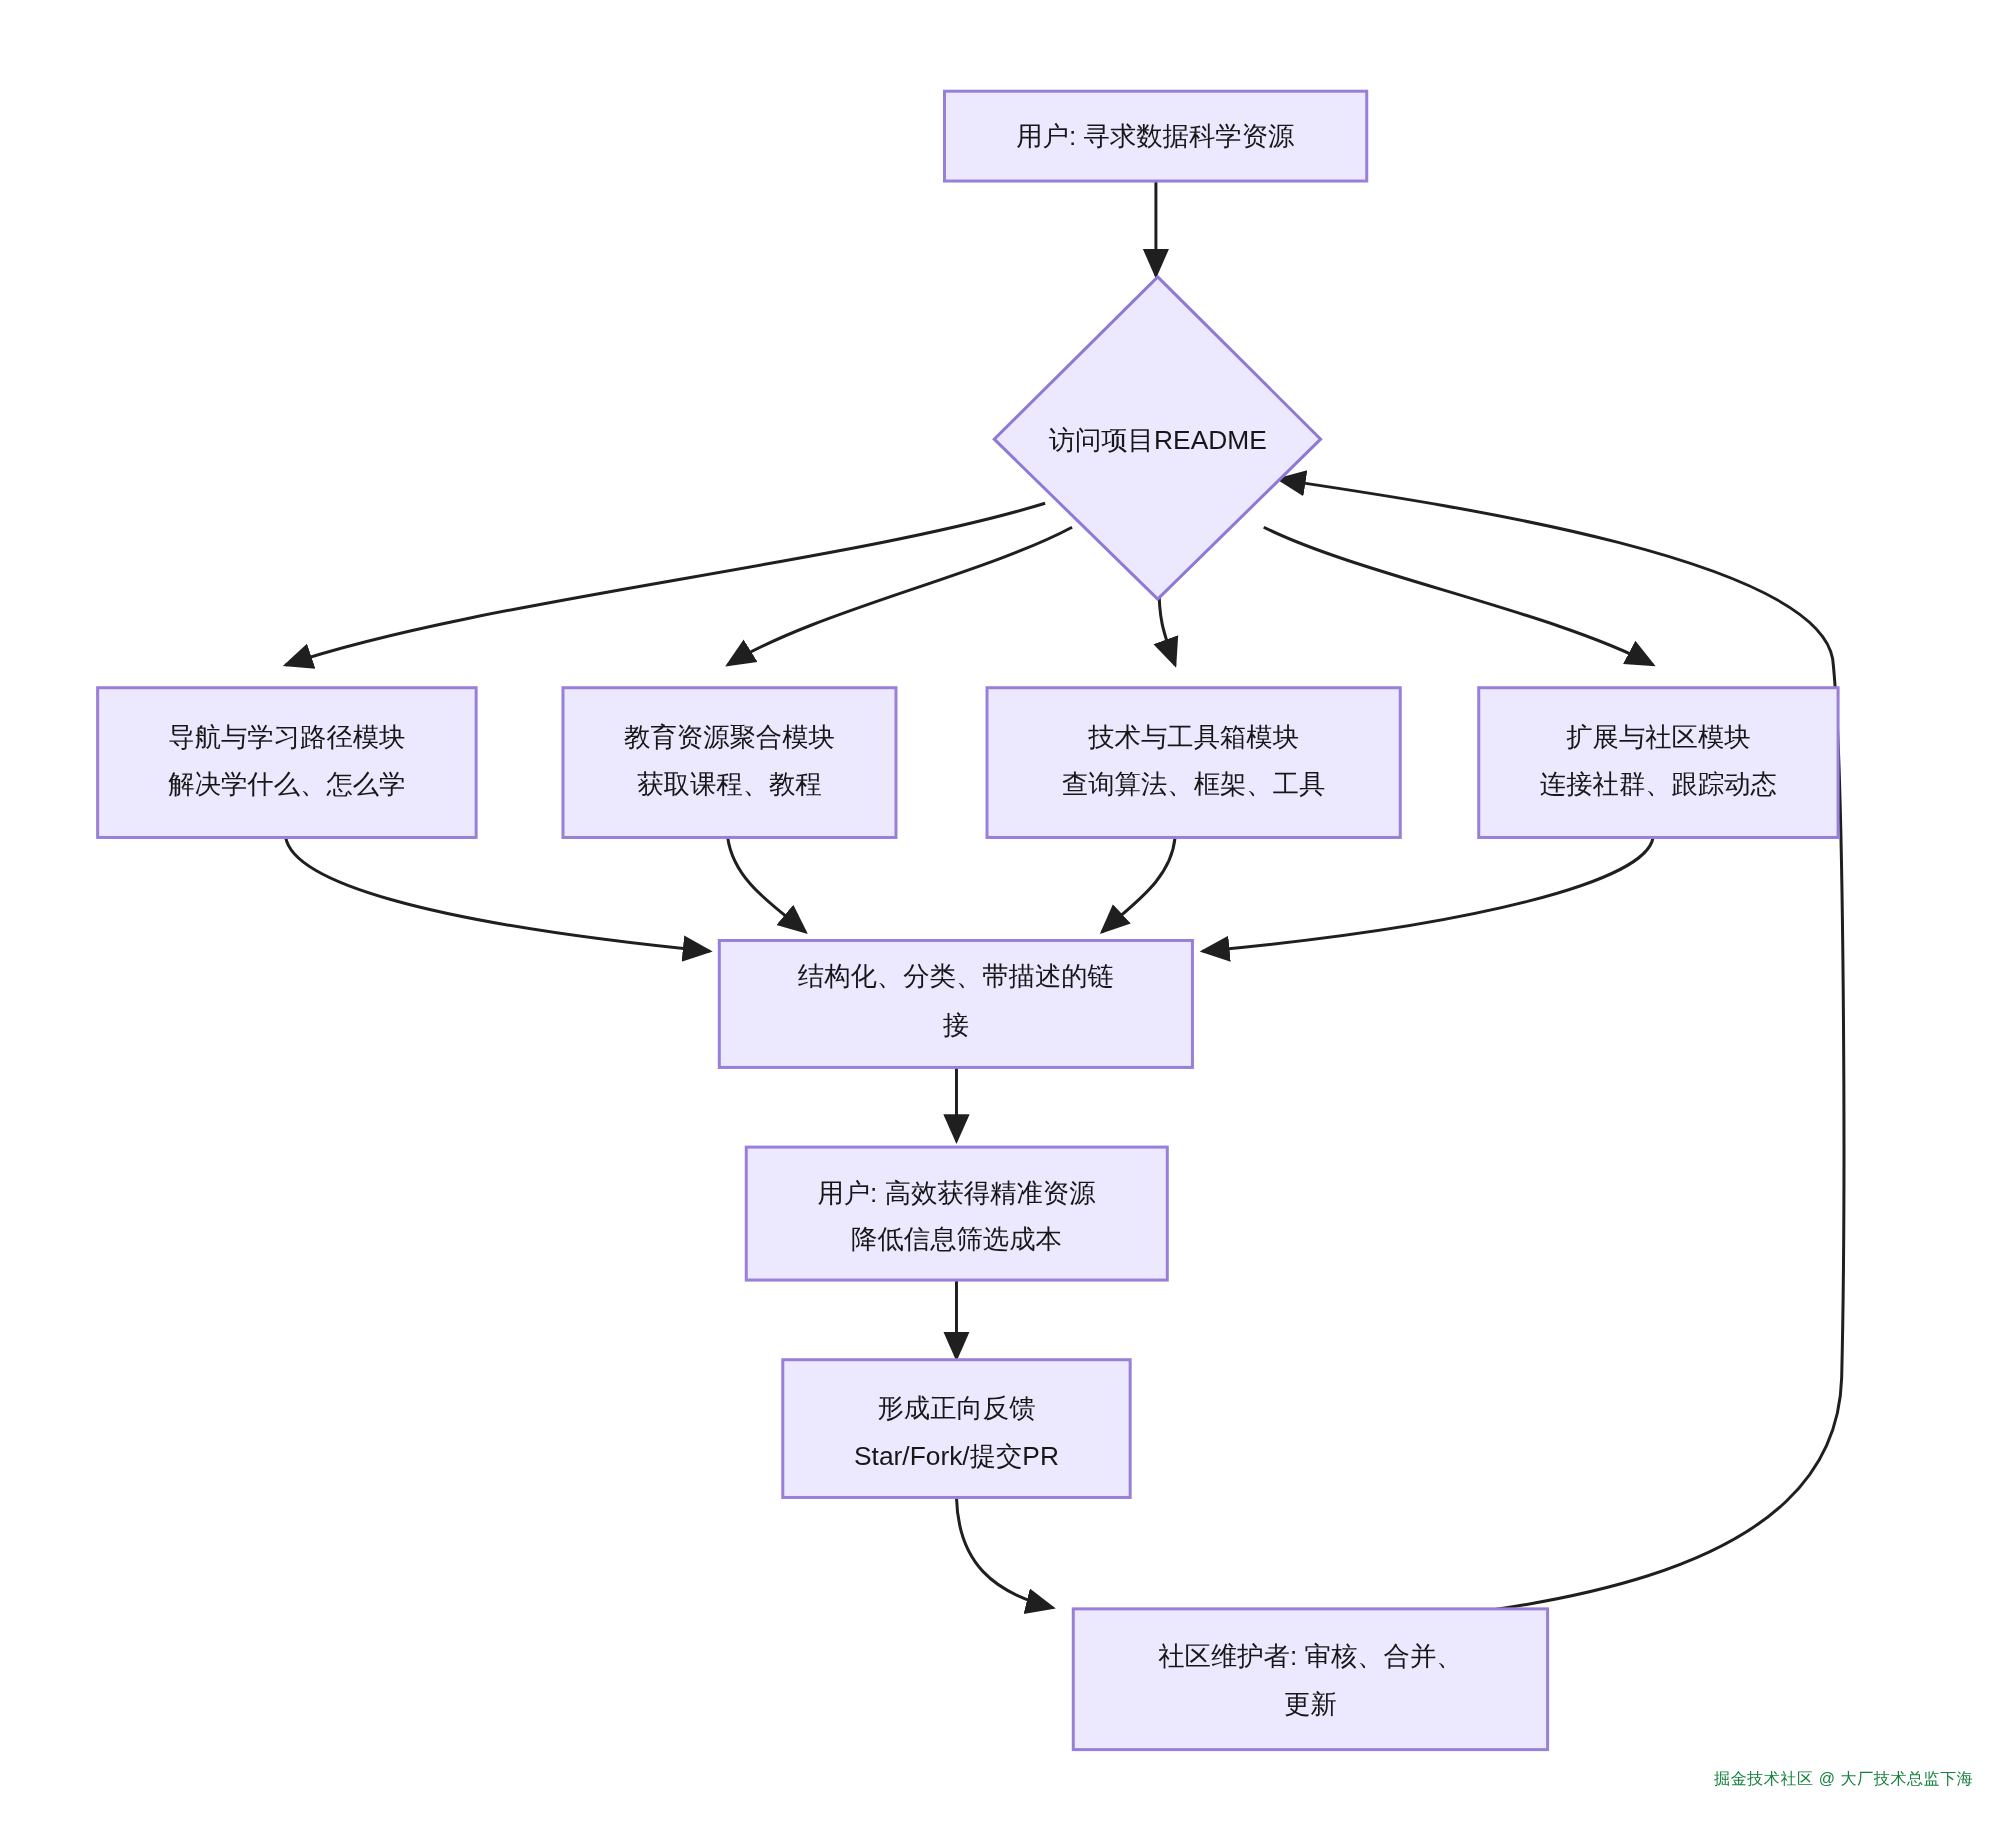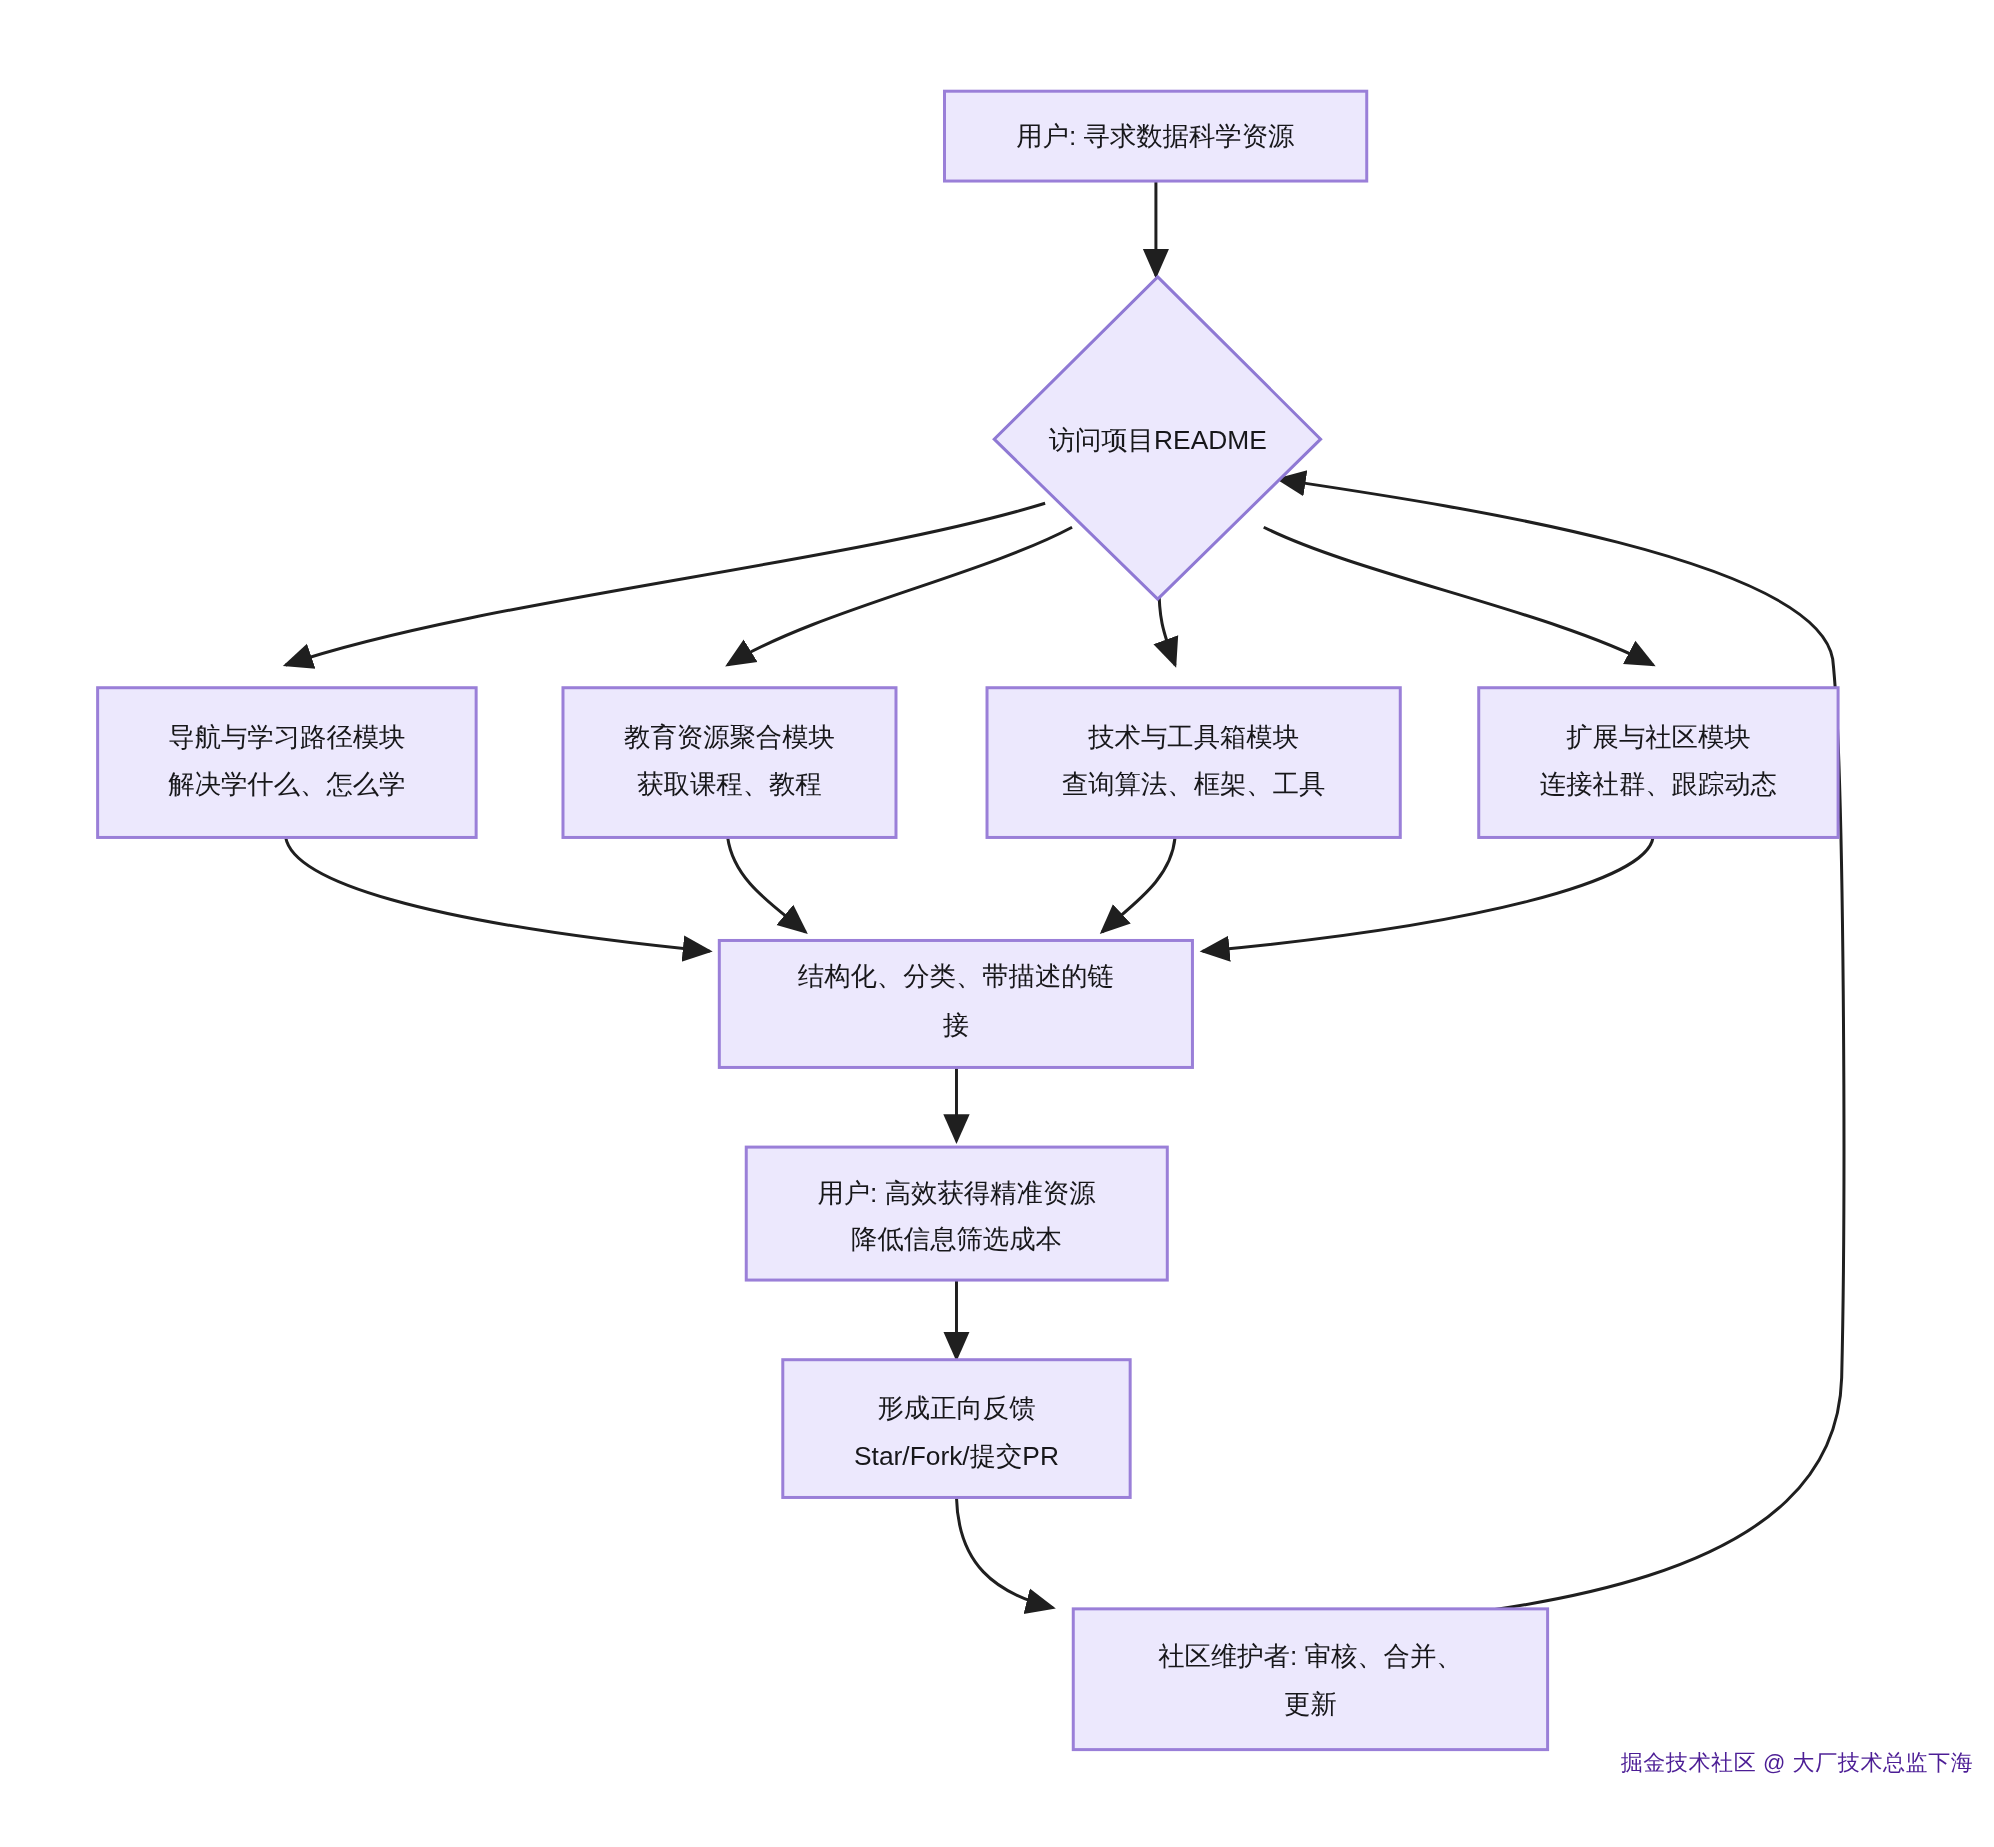--- a/index.html
+++ b/index.html
@@ -44,24 +44,24 @@
     font-family: "Liberation Sans", "DejaVu Sans", sans-serif;
     font-size: 44px;
     fill: #17171a;
     text-anchor: middle;
     dominant-baseline: middle;
     white-space: pre;
   }
   .watermark {
     position: absolute;
     right: 21.6px;
-    bottom: 18px;
+    bottom: 6px;
     font-family: "Liberation Sans", "DejaVu Sans", sans-serif;
-    font-size: 22px;
-    color: #4c1d95;
+    font-size: 16px;
+    color: #15803d;
     letter-spacing: 0.6px;
     user-select: none;
   }
 </style>
 </head>
 <body>
 
 <div id="diagram-root">
 
   <svg id="flow-svg" viewBox="0 0 3331 3085">

